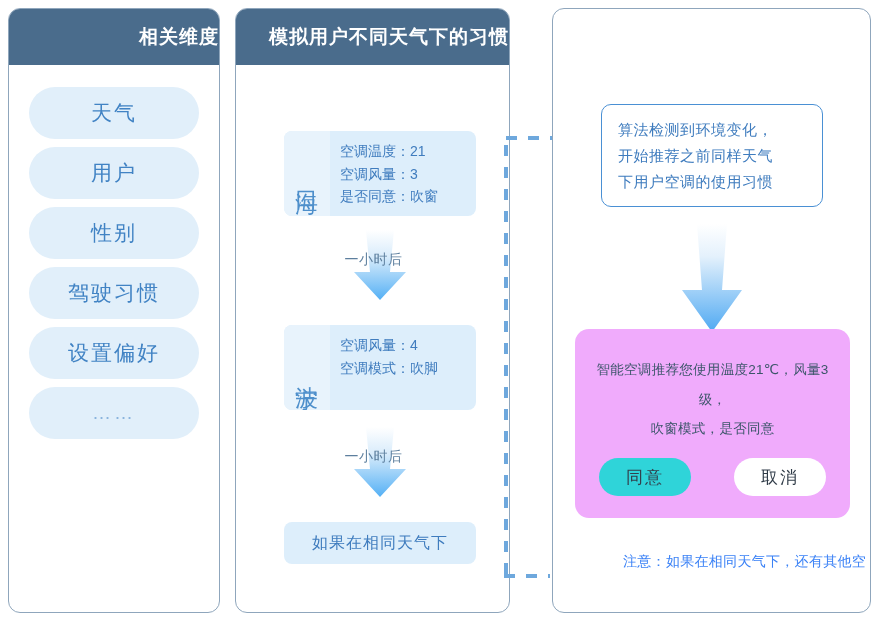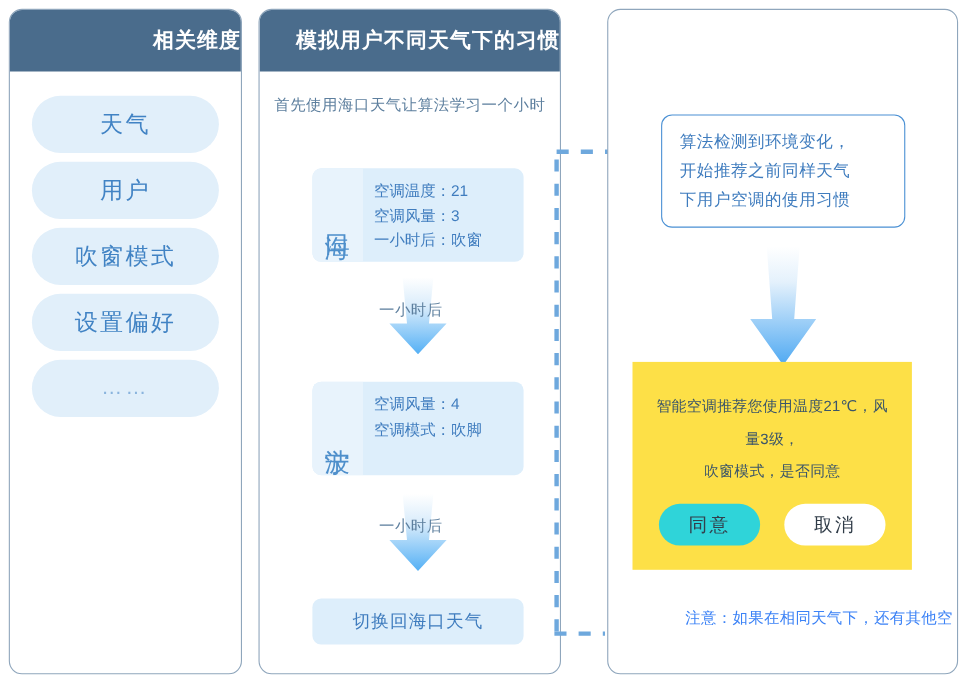--- a/index.html
+++ b/index.html
@@ -172,24 +172,24 @@
     left: 126px;
     top: 215px;
     width: 66px;
     height: 108px;
   }
 
   .dialog {
     position: absolute;
     left: 22px;
     top: 320px;
-    width: 254px;
+    width: 275px;
     box-sizing: border-box;
-    background: #fde047;
-    border-radius: 0;
+    background: #f0abfc;
+    border-radius: 14px;
     padding: 26px 20px 22px 20px;
   }
   .dialog-text {
     text-align: center;
     color: #3b5569;
     font-size: 13.5px;
     line-height: 2.2;
     letter-spacing: .3px;
   }
   .dialog-buttons {
@@ -237,46 +237,48 @@
   </div>
   <div class="panel-body">
     <div class="pill-list">
       <div class="pill">
         <span>天气</span>
       </div>
       <div class="pill">
         <span>用户</span>
       </div>
       <div class="pill">
-        <span>吹窗模式</span>
+        <span>性别</span>
+      </div>
+      <div class="pill">
+        <span>驾驶习惯</span>
       </div>
       <div class="pill">
         <span>设置偏好</span>
       </div>
       <div class="pill dots">
         <span>……</span>
       </div>
     </div>
   </div>
 </div>
 
 <div class="panel panel-mid">
   <div class="panel-header">
     <span>模拟用户不同天气下的习惯</span>
   </div>
   <div class="panel-body" style="height:547px;">
 
-    <div class="mid-caption">首先使用海口天气让算法学习一个小时</div>
 
     <div class="info-card card-1">
       <div class="city-col">海口</div>
       <div class="detail-col">
         <div>空调温度：21</div>
         <div>空调风量：3</div>
-        <div>一小时后：吹窗</div>
+        <div>是否同意：吹窗</div>
       </div>
     </div>
 
     <svg class="arrow-down" style="left:114px; top:165px;" viewBox="0 0 60 70">
       <defs>
         <linearGradient id="gradA1" x1="0" y1="0" x2="0" y2="1">
           <stop offset="0%" stop-color="#ffffff"></stop>
           <stop offset="38%" stop-color="#d9ecfb"></stop>
           <stop offset="100%" stop-color="#54b0f5"></stop>
         </linearGradient>
@@ -299,21 +301,21 @@
           <stop offset="0%" stop-color="#ffffff"></stop>
           <stop offset="38%" stop-color="#d9ecfb"></stop>
           <stop offset="100%" stop-color="#54b0f5"></stop>
         </linearGradient>
       </defs>
       <path d="M16 0 L44 0 L40 42 L56 42 L30 70 L4 42 L20 42 Z" fill="url(#gradA2)"></path>
     </svg>
     <div class="arrow-label" style="top:383px;">一小时后</div>
 
     <div class="switch-box">
-      <span>切换回海口天气</span>
+      <span>如果在相同天气下</span>
     </div>
   </div>
 </div>
 
 <svg class="connector" viewBox="0 0 110 480">
   <path d="M6 474 L6 38" fill="none" stroke="#6ea8dd" stroke-width="4" stroke-dasharray="11 11"></path>
   <path d="M4 476 L50 476" fill="none" stroke="#6ea8dd" stroke-width="4" stroke-dasharray="11 11"></path>
   <path d="M6 38 L72 38" fill="none" stroke="#6ea8dd" stroke-width="4" stroke-dasharray="11 11"></path>
   <path d="M70 28 L92 38 L70 48 Z" fill="#5da3e0"></path>
 </svg>

